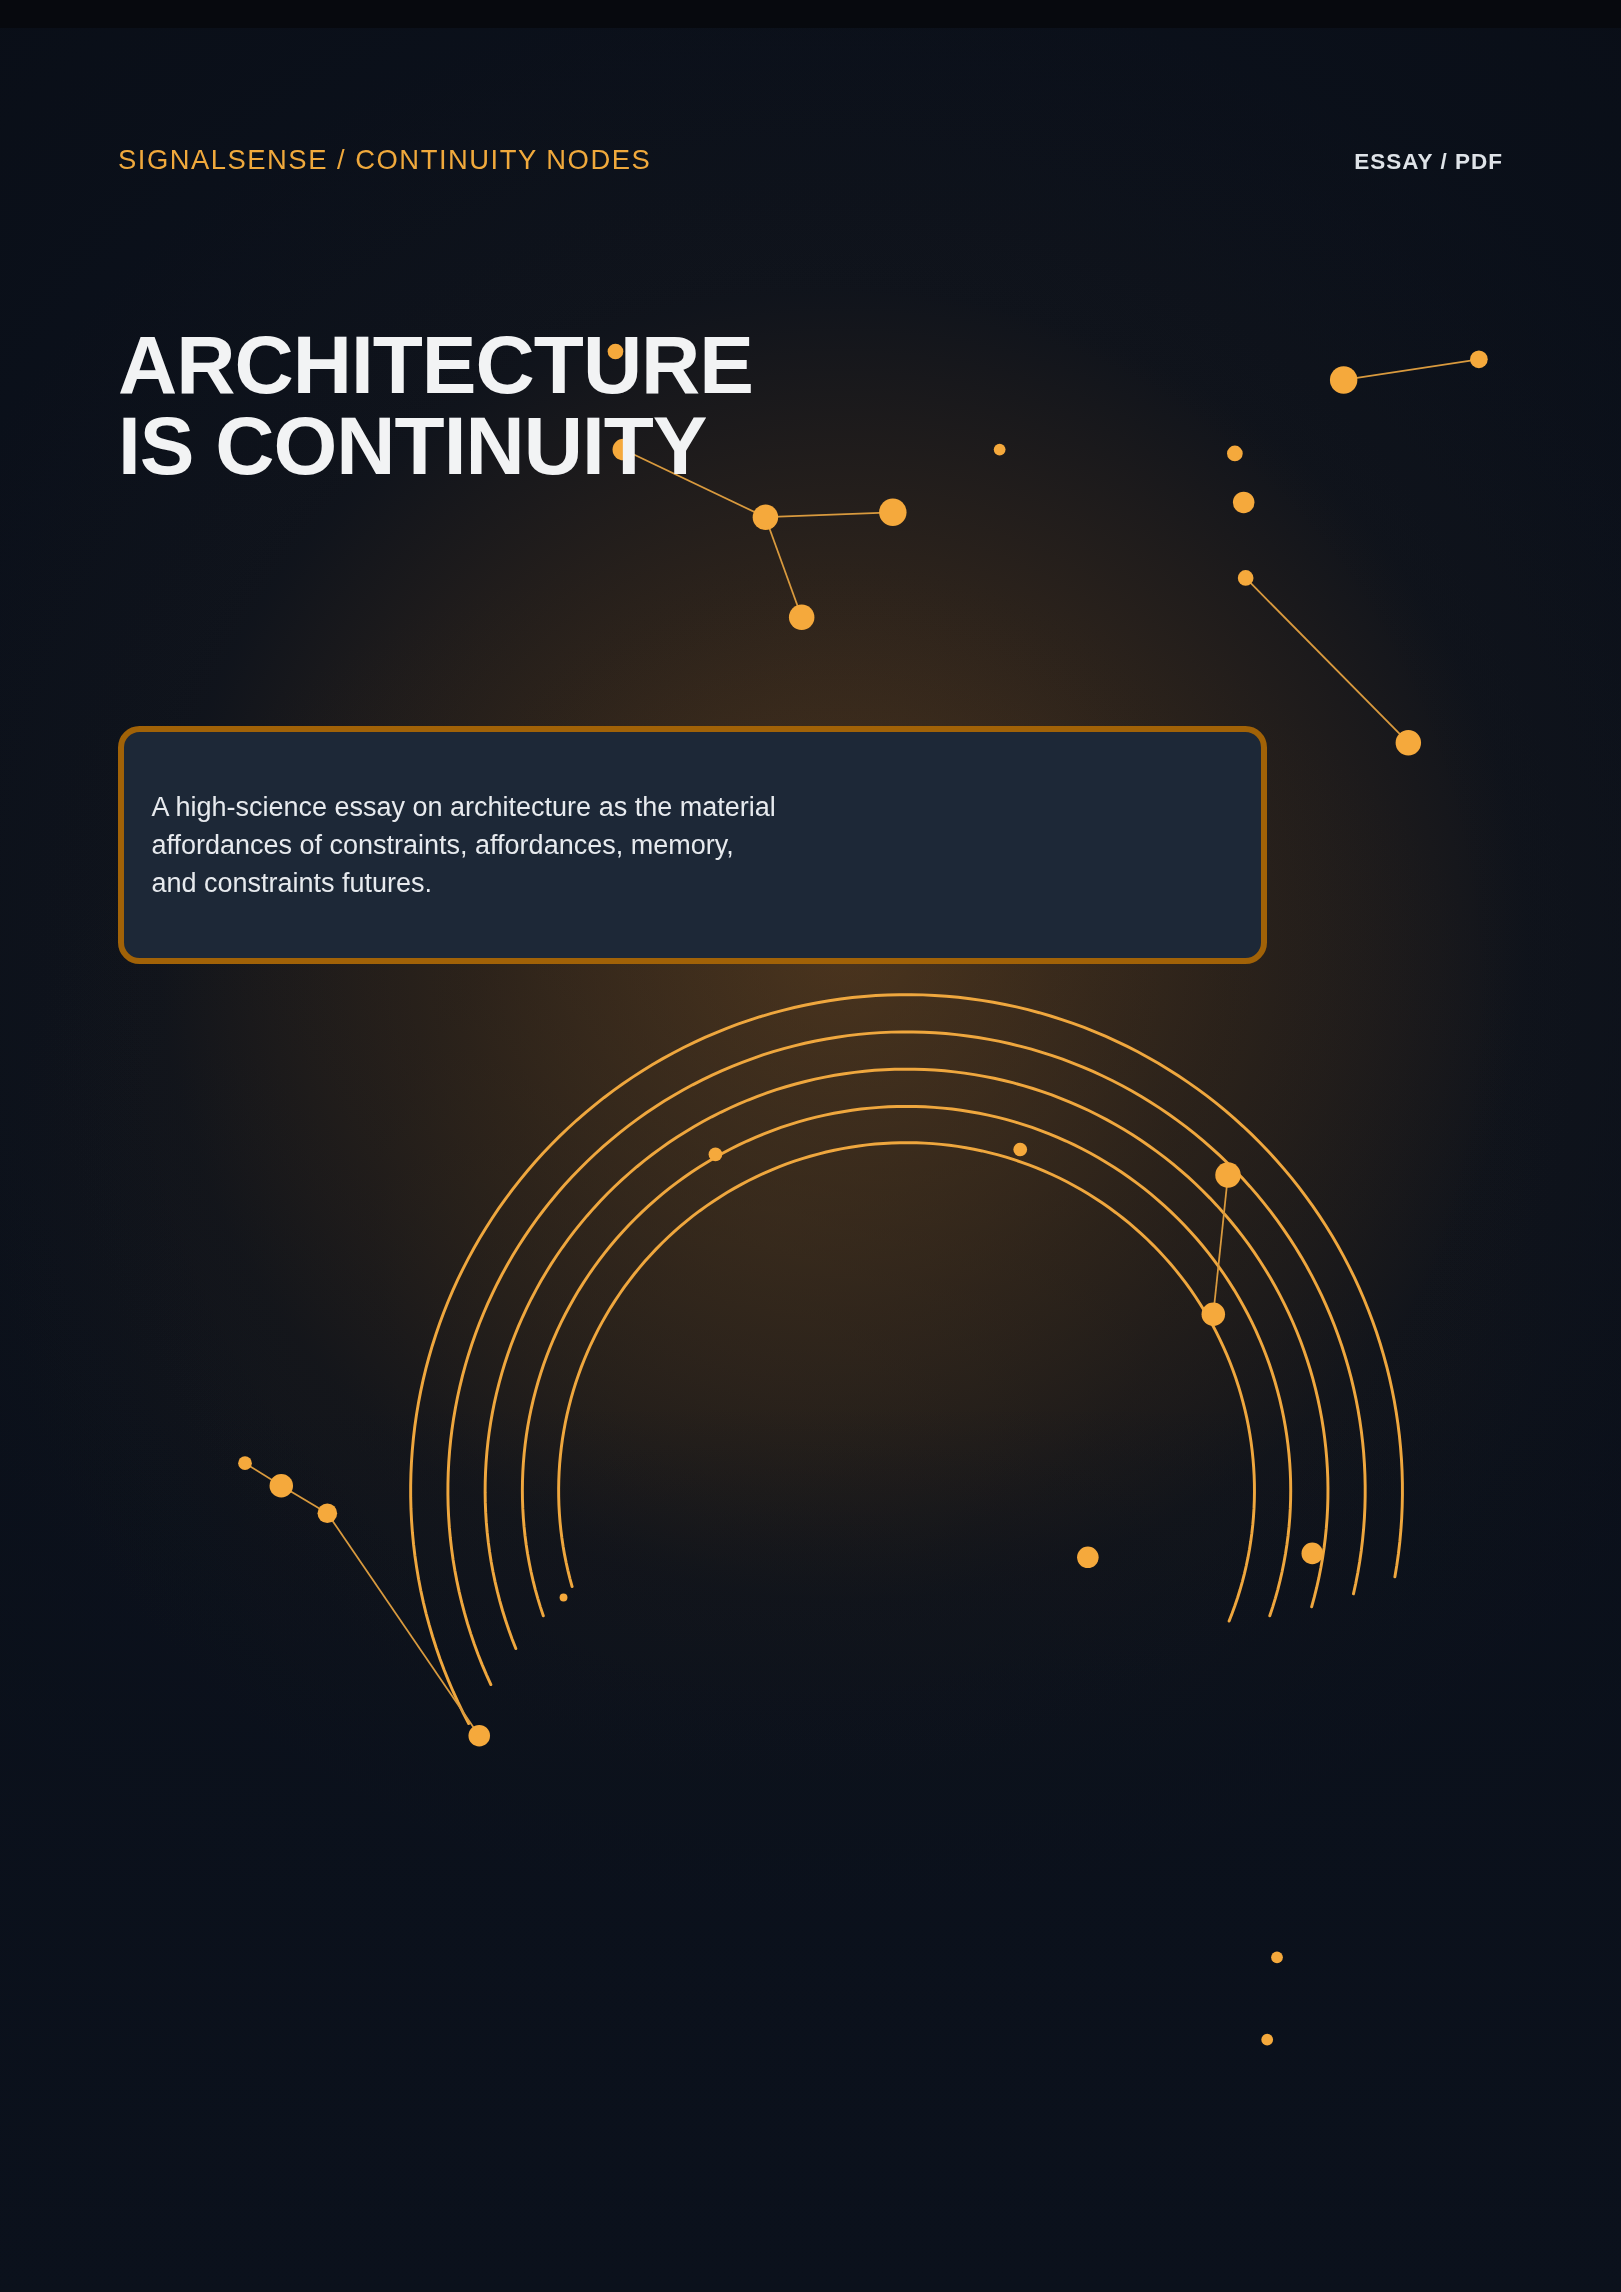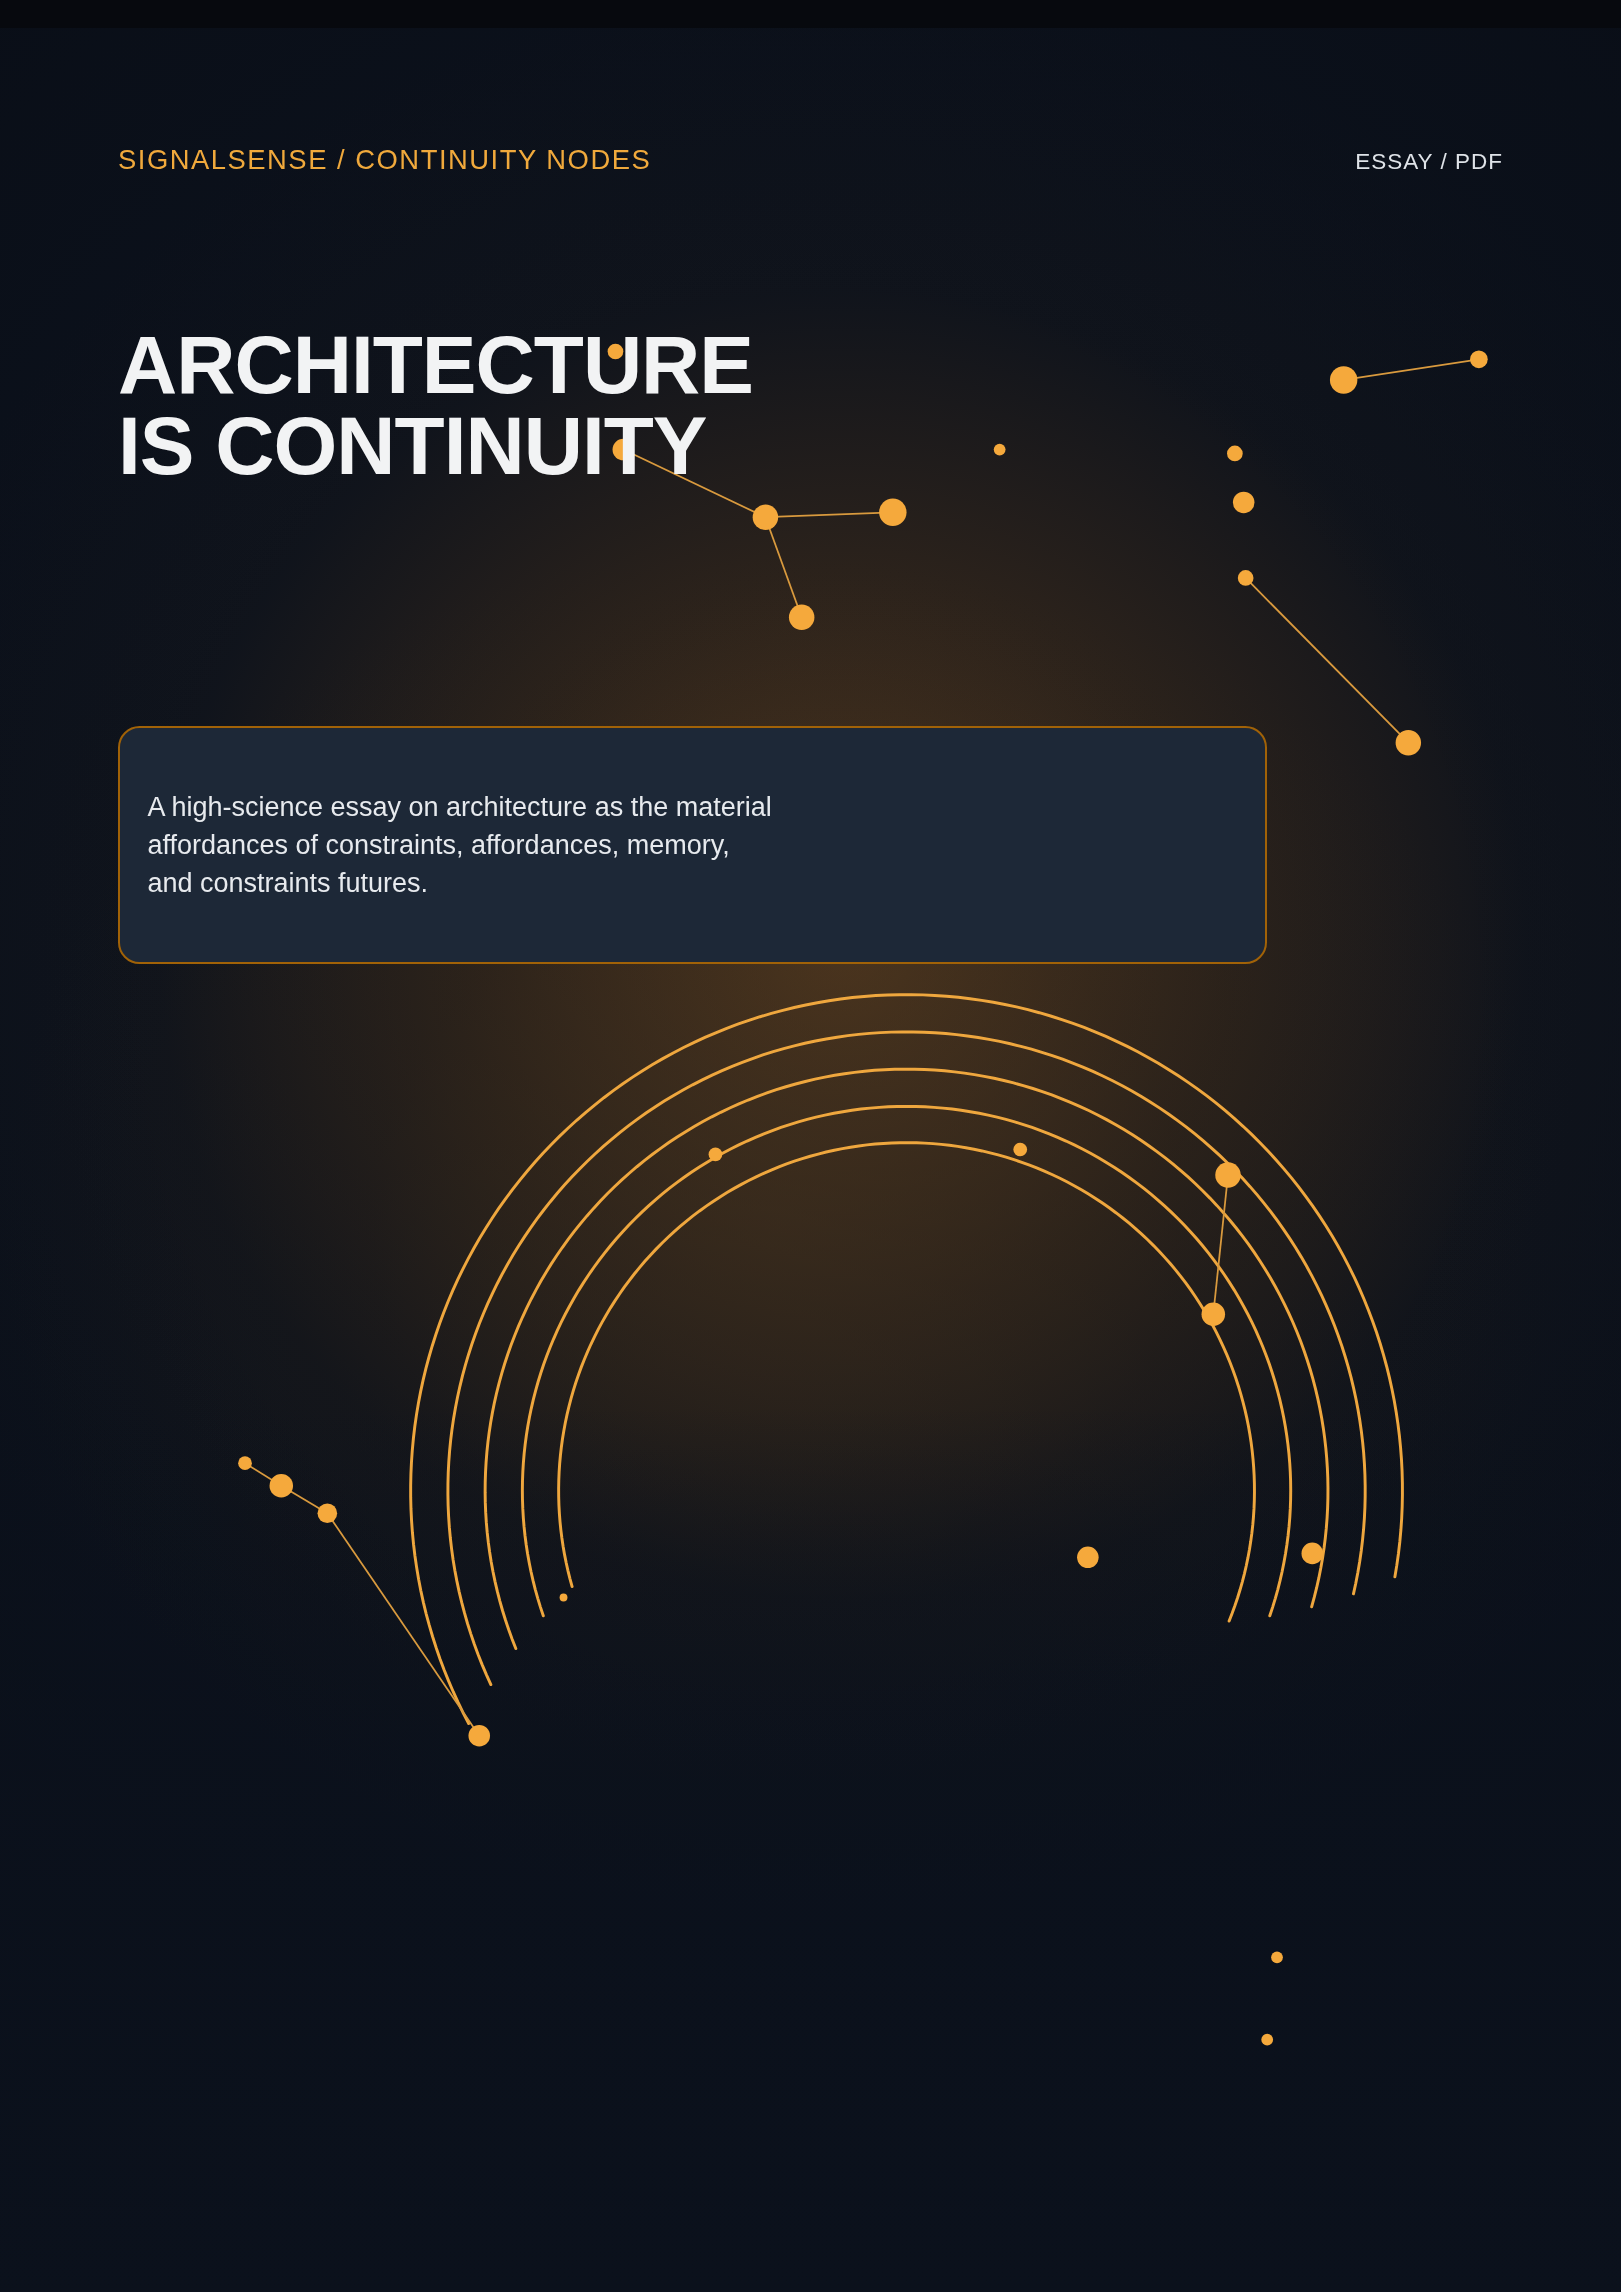--- a/index.html
+++ b/index.html
@@ -61,21 +61,21 @@
   }
   .kicker {
     color:#F0A93C;
     font-size:27.4px;
     font-weight:500;
     letter-spacing:0.055em;
   }
   .doc-type {
     color:#dfe3e8;
     font-size:22.5px;
-    font-weight:400;
+    font-weight:700;
     letter-spacing:0.045em;
   }
 
   
   .title {
     position:absolute;
     left:118px; top:296px;
     width:961px;
     color:#f2f3f4;
     font-size:82px;
@@ -85,21 +85,21 @@
   }
   .title .line { display:block; white-space:nowrap; }
 
   
   .abstract-card {
     position:absolute;
     left:118px; top:698px;
     width:1149px;
     height:238px;
     background:#1d2837;
-    border:2px solid #a16207;
+    border:6px solid #a16207;
     border-radius:21.6px;
     display:flex;
     align-items:center;
   }
   .abstract-text {
     padding:0 27.4px 0 27.4px;
     color:#e7eaee;
     font-size:27px;
     line-height:1.42;
     font-weight:400;

